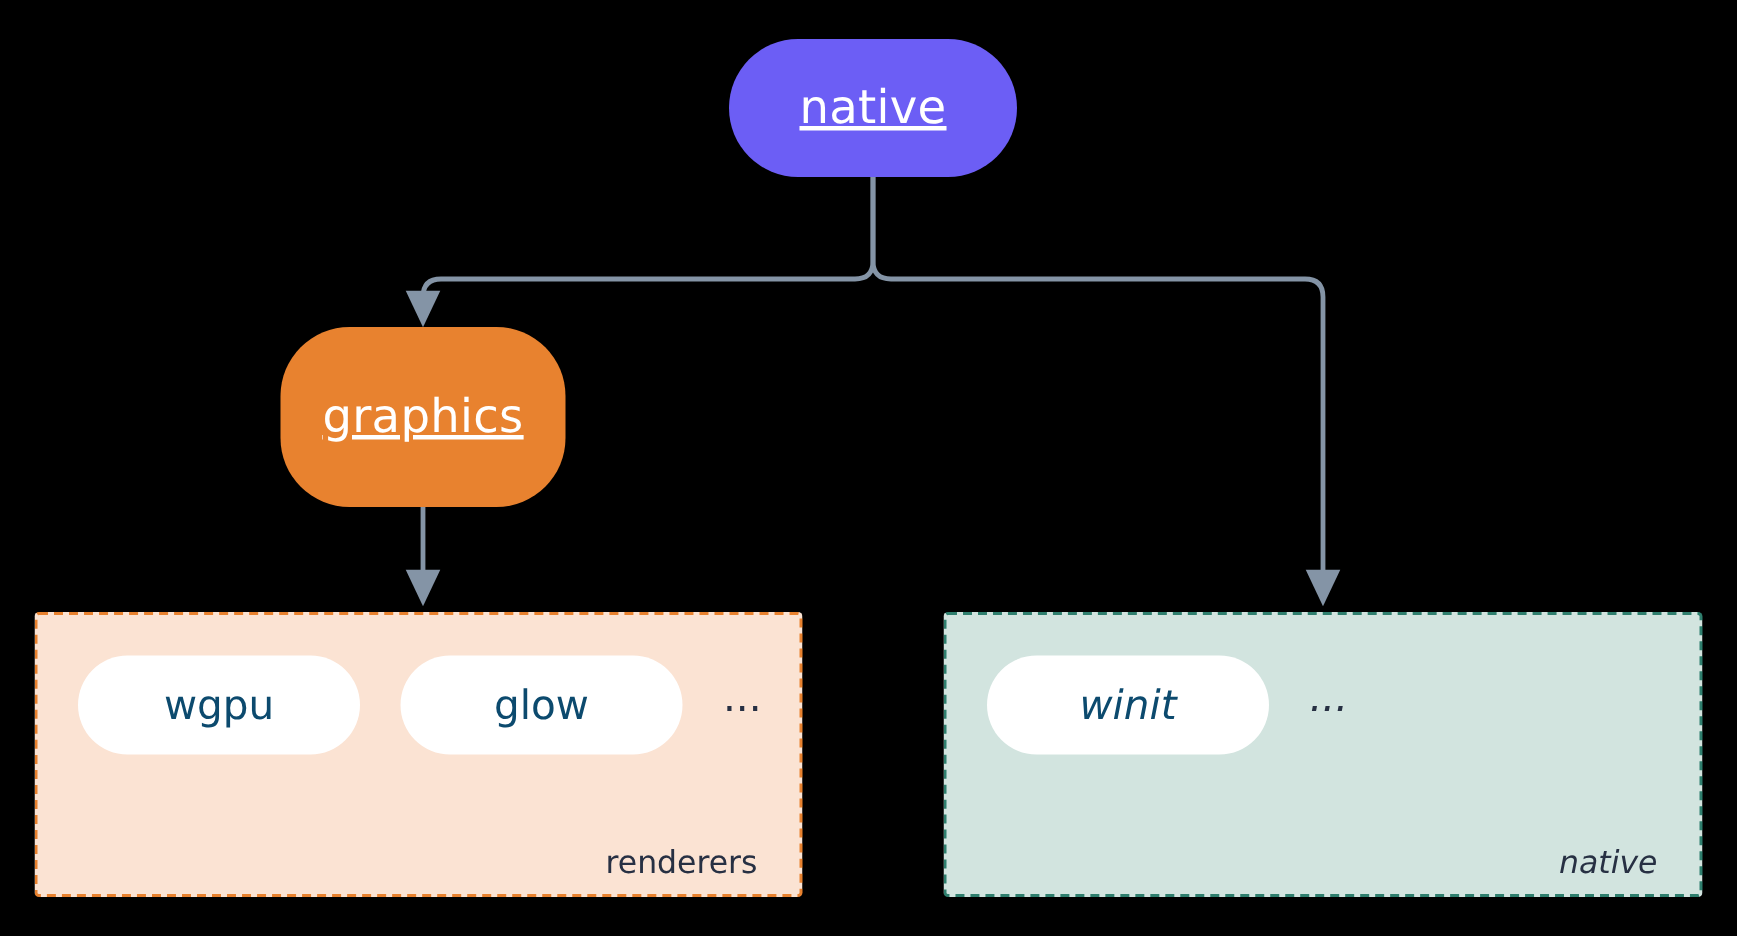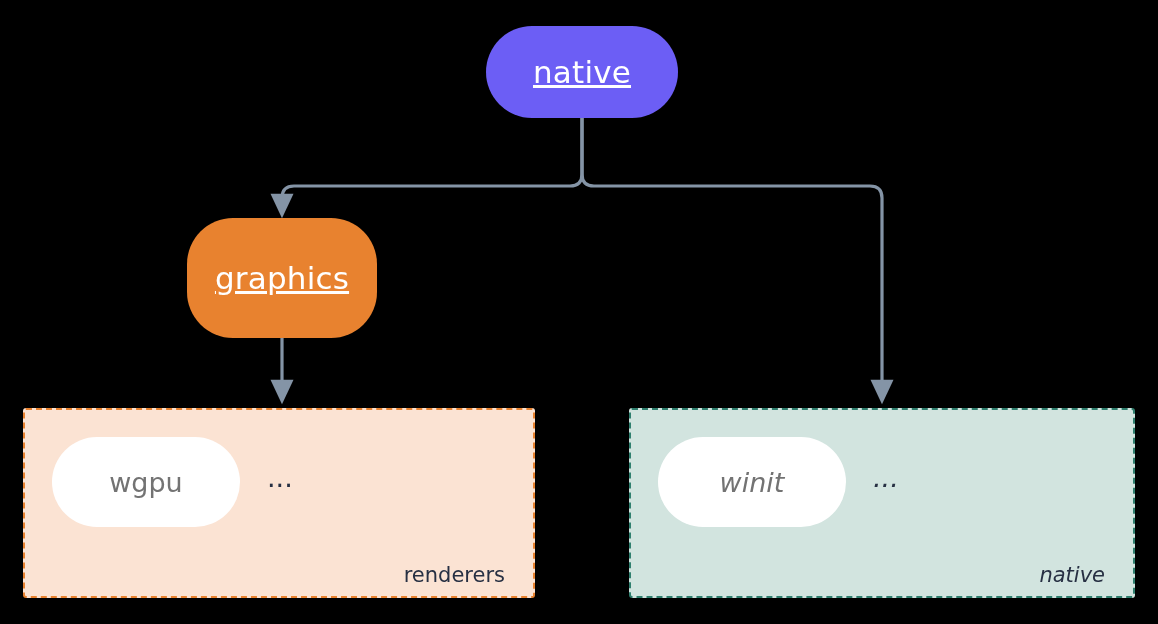--- a/index.html
+++ b/index.html
@@ -85,24 +85,24 @@
     left: 27px;
     top: 27px;
     display: flex;
     align-items: center;
     gap: 27px;
   }
   .pill {
     display: flex;
     align-items: center;
     justify-content: center;
-    height: 90px;
+    height: 66px;
     border-radius: 45px;
     background: #ffffff;
-    color: #737373;
+    color: #0c4a6e;
     font-size: 27px;
     line-height: 1;
     white-space: nowrap;
     padding: 0 34px;
     min-width: 120px;
   }
   .ellipsis {
     color: #273043;
     font-size: 27px;
     line-height: 1;
@@ -143,20 +143,23 @@
 
   <div class="node node-graphics">
     <span>graphics</span>
   </div>
 
   <div class="group group-renderers">
     <div class="group-row">
       <div class="pill">
         <span>wgpu</span>
       </div>
+      <div class="pill">
+        <span>glow</span>
+      </div>
       <span class="ellipsis">...</span>
     </div>
     <span class="group-label">renderers</span>
   </div>
 
   <div class="group group-shells">
     <div class="group-row">
       <div class="pill">
         <span>winit</span>
       </div>

